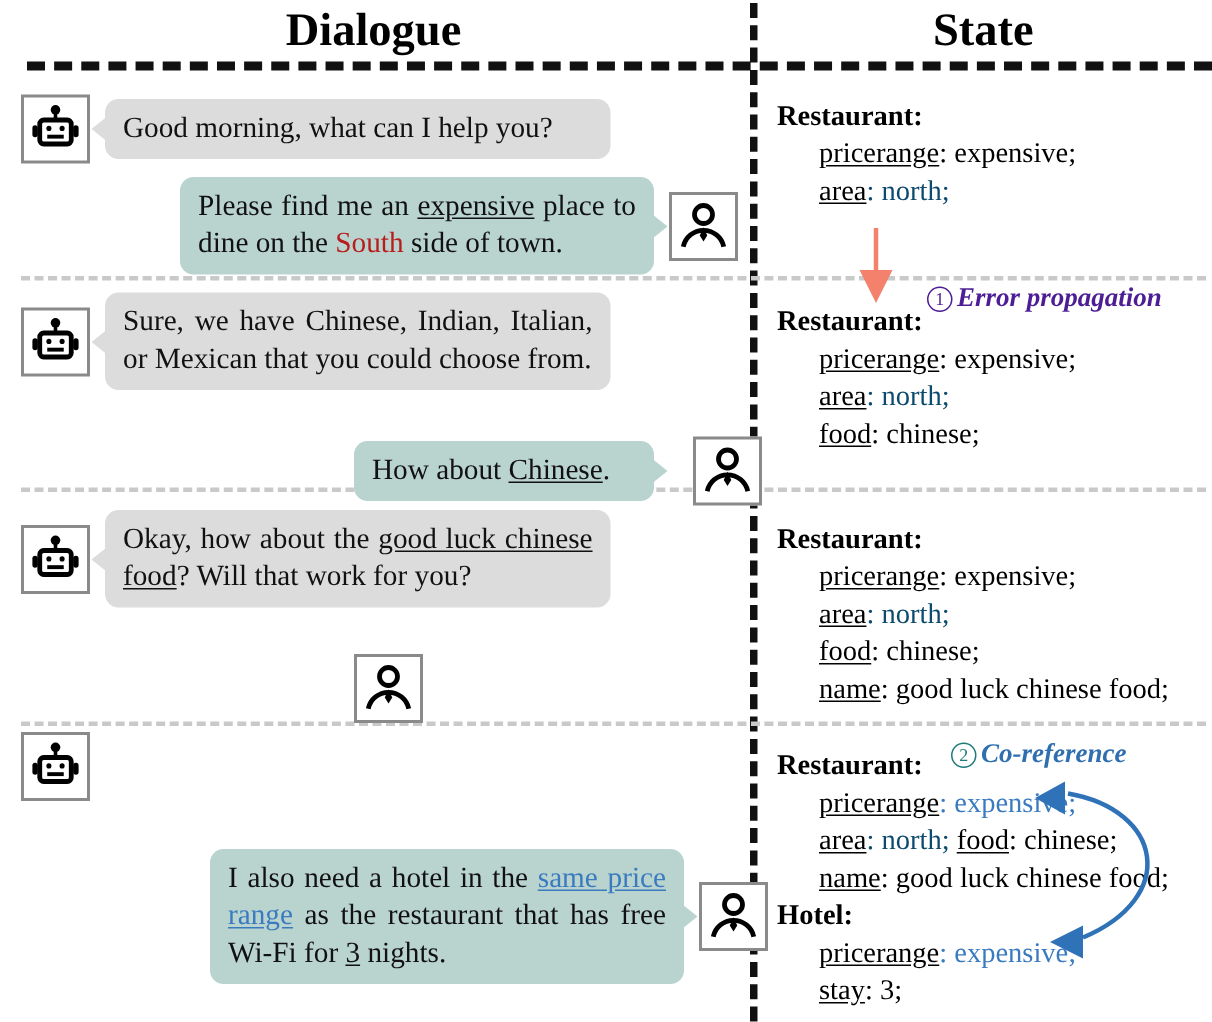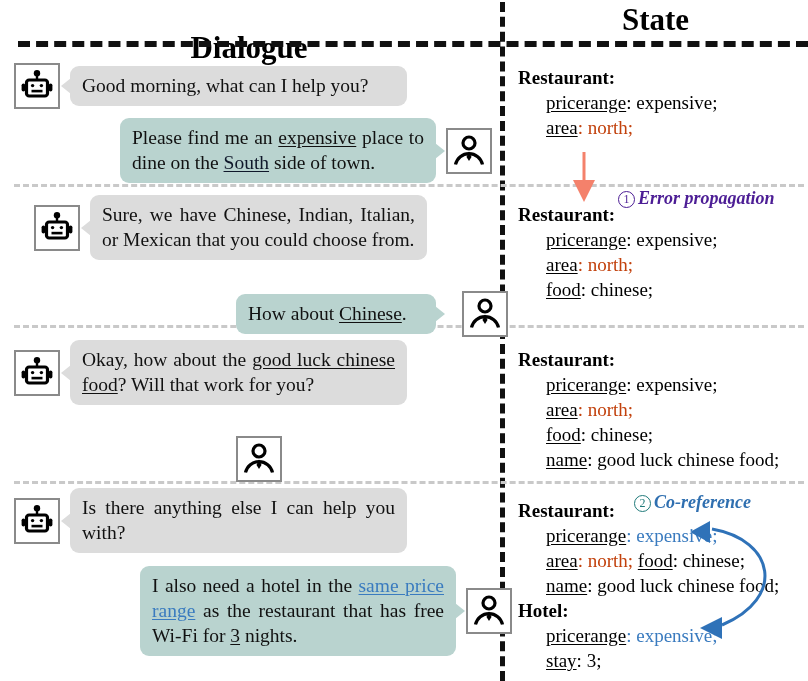--- a/index.html
+++ b/index.html
@@ -22,21 +22,21 @@
   }
   .col-title {
     position: absolute;
     top: 2px;
     font-size: 31px;
     font-weight: bold;
     font-family: "Liberation Serif", "DejaVu Serif", serif;
     text-align: center;
     letter-spacing: 0px;
   }
-  #title-dialogue { left: 0; width: 498px; margin-top: 28px; }
+  #title-dialogue { left: 0; width: 498px; }
   #title-state    { left: 503px; width: 305px; }
 
   
   #header-divider {
     position: absolute;
     left: 18px; top: 41px; width: 790px; height: 0;
     border-top: 6px dashed #111;
   }
 
   
@@ -106,35 +106,35 @@
   .bubble.usr::after {
     content: "";
     position: absolute;
     right: -9px; top: 50%; transform: translateY(-50%);
     border-top: 8px solid transparent;
     border-bottom: 8px solid transparent;
     border-left: 10px solid #b9d3cf;
   }
 
   .u  { text-decoration: underline; text-underline-offset: 2px; }
-  .u-red  { text-decoration: underline; text-underline-offset: 2px; color: #0f172a; }
+  .u-red  { text-underline-offset: 2px; color: #b91c1c; }
   .u-blue { text-decoration: underline; text-underline-offset: 2px; color: #3a7bbf; }
 
   
   #state-col {
     position: absolute;
     left: 518px; top: 50px; width: 290px; height: 631px;
     font-size: 19px;
     line-height: 25px;
   }
   .state-block { position: absolute; left: 0; width: 290px; }
   .state-head { font-weight: bold; }
   .slot { white-space: nowrap; margin-left: 28px; }
   .slot .k { text-decoration: underline; text-underline-offset: 2px; }
-  .red  { color: #c2410c; }
+  .red  { color: #0c4a6e; }
   .blue { color: #3a7bbf; }
 
   
   .annot {
     font-style: italic;
     font-weight: bold;
     font-size: 18px;
     white-space: nowrap;
   }
   .annot.err { color: #4c1d95; }
@@ -197,21 +197,21 @@
     <div class="turn" style="left: 120px; top: 68px;">
       <div class="bubble usr" style="width:316px"><span class="">Please find me an </span><span class="u">expensive</span><span class=""> place to dine on the </span><span class="u-red">South</span><span class=""> side of town.</span></div>
       <div class="avatar">
         <svg width="34" height="34" viewBox="0 0 34 34">
           <circle cx="17" cy="9" r="6" fill="none" stroke="#000" stroke-width="3.2"></circle>
           <path d="M 3.5,30.5 A 13.8 13.8 0 0 1 30.5,30.5" fill="none" stroke="#000" stroke-width="3.2"></path>
           <path d="M 17,17.5 L 19.5,23 L 17,27 L 14.5,23 Z" fill="#000"></path>
         </svg>
       </div>
     </div>
-    <div class="turn" style="left: 14px; top: 145px; margin-left: 20px;">
+    <div class="turn" style="left: 14px; top: 145px;">
       <div class="avatar">
         <svg width="34" height="34" viewBox="0 0 34 34">
           <circle cx="17" cy="4.2" r="3.2" fill="#000"></circle>
           <rect x="15.8" y="6" width="2.4" height="5" fill="#000"></rect>
           <rect x="6.5" y="11" width="21" height="16" rx="2.6" fill="none" stroke="#000" stroke-width="3.2"></rect>
           <rect x="1.6" y="14.5" width="3.6" height="8" rx="1.8" fill="#000"></rect>
           <rect x="28.8" y="14.5" width="3.6" height="8" rx="1.8" fill="#000"></rect>
           <circle cx="12.6" cy="16.6" r="1.7" fill="#000"></circle>
           <circle cx="21.4" cy="16.6" r="1.7" fill="#000"></circle>
           <rect x="11.5" y="20.8" width="11" height="2.6" fill="#000"></rect>
@@ -259,21 +259,20 @@
           <circle cx="17" cy="4.2" r="3.2" fill="#000"></circle>
           <rect x="15.8" y="6" width="2.4" height="5" fill="#000"></rect>
           <rect x="6.5" y="11" width="21" height="16" rx="2.6" fill="none" stroke="#000" stroke-width="3.2"></rect>
           <rect x="1.6" y="14.5" width="3.6" height="8" rx="1.8" fill="#000"></rect>
           <rect x="28.8" y="14.5" width="3.6" height="8" rx="1.8" fill="#000"></rect>
           <circle cx="12.6" cy="16.6" r="1.7" fill="#000"></circle>
           <circle cx="21.4" cy="16.6" r="1.7" fill="#000"></circle>
           <rect x="11.5" y="20.8" width="11" height="2.6" fill="#000"></rect>
         </svg>
       </div>
-      <div class="bubble sys" style="width:337px"><span class="">Is there anything else I can help you with?</span></div>
     </div>
     <div class="turn" style="left: 120px; top: 516px; padding-left: 20px;">
       <div class="bubble usr" style="width:316px"><span class="">I also need a hotel in the </span><span class="u-blue">same price range</span><span class=""> as the restaurant that has free Wi-Fi for </span><span class="u">3</span><span class=""> nights.</span></div>
       <div class="avatar">
         <svg width="34" height="34" viewBox="0 0 34 34">
           <circle cx="17" cy="9" r="6" fill="none" stroke="#000" stroke-width="3.2"></circle>
           <path d="M 3.5,30.5 A 13.8 13.8 0 0 1 30.5,30.5" fill="none" stroke="#000" stroke-width="3.2"></path>
           <path d="M 17,17.5 L 19.5,23 L 17,27 L 14.5,23 Z" fill="#000"></path>
         </svg>
       </div>

